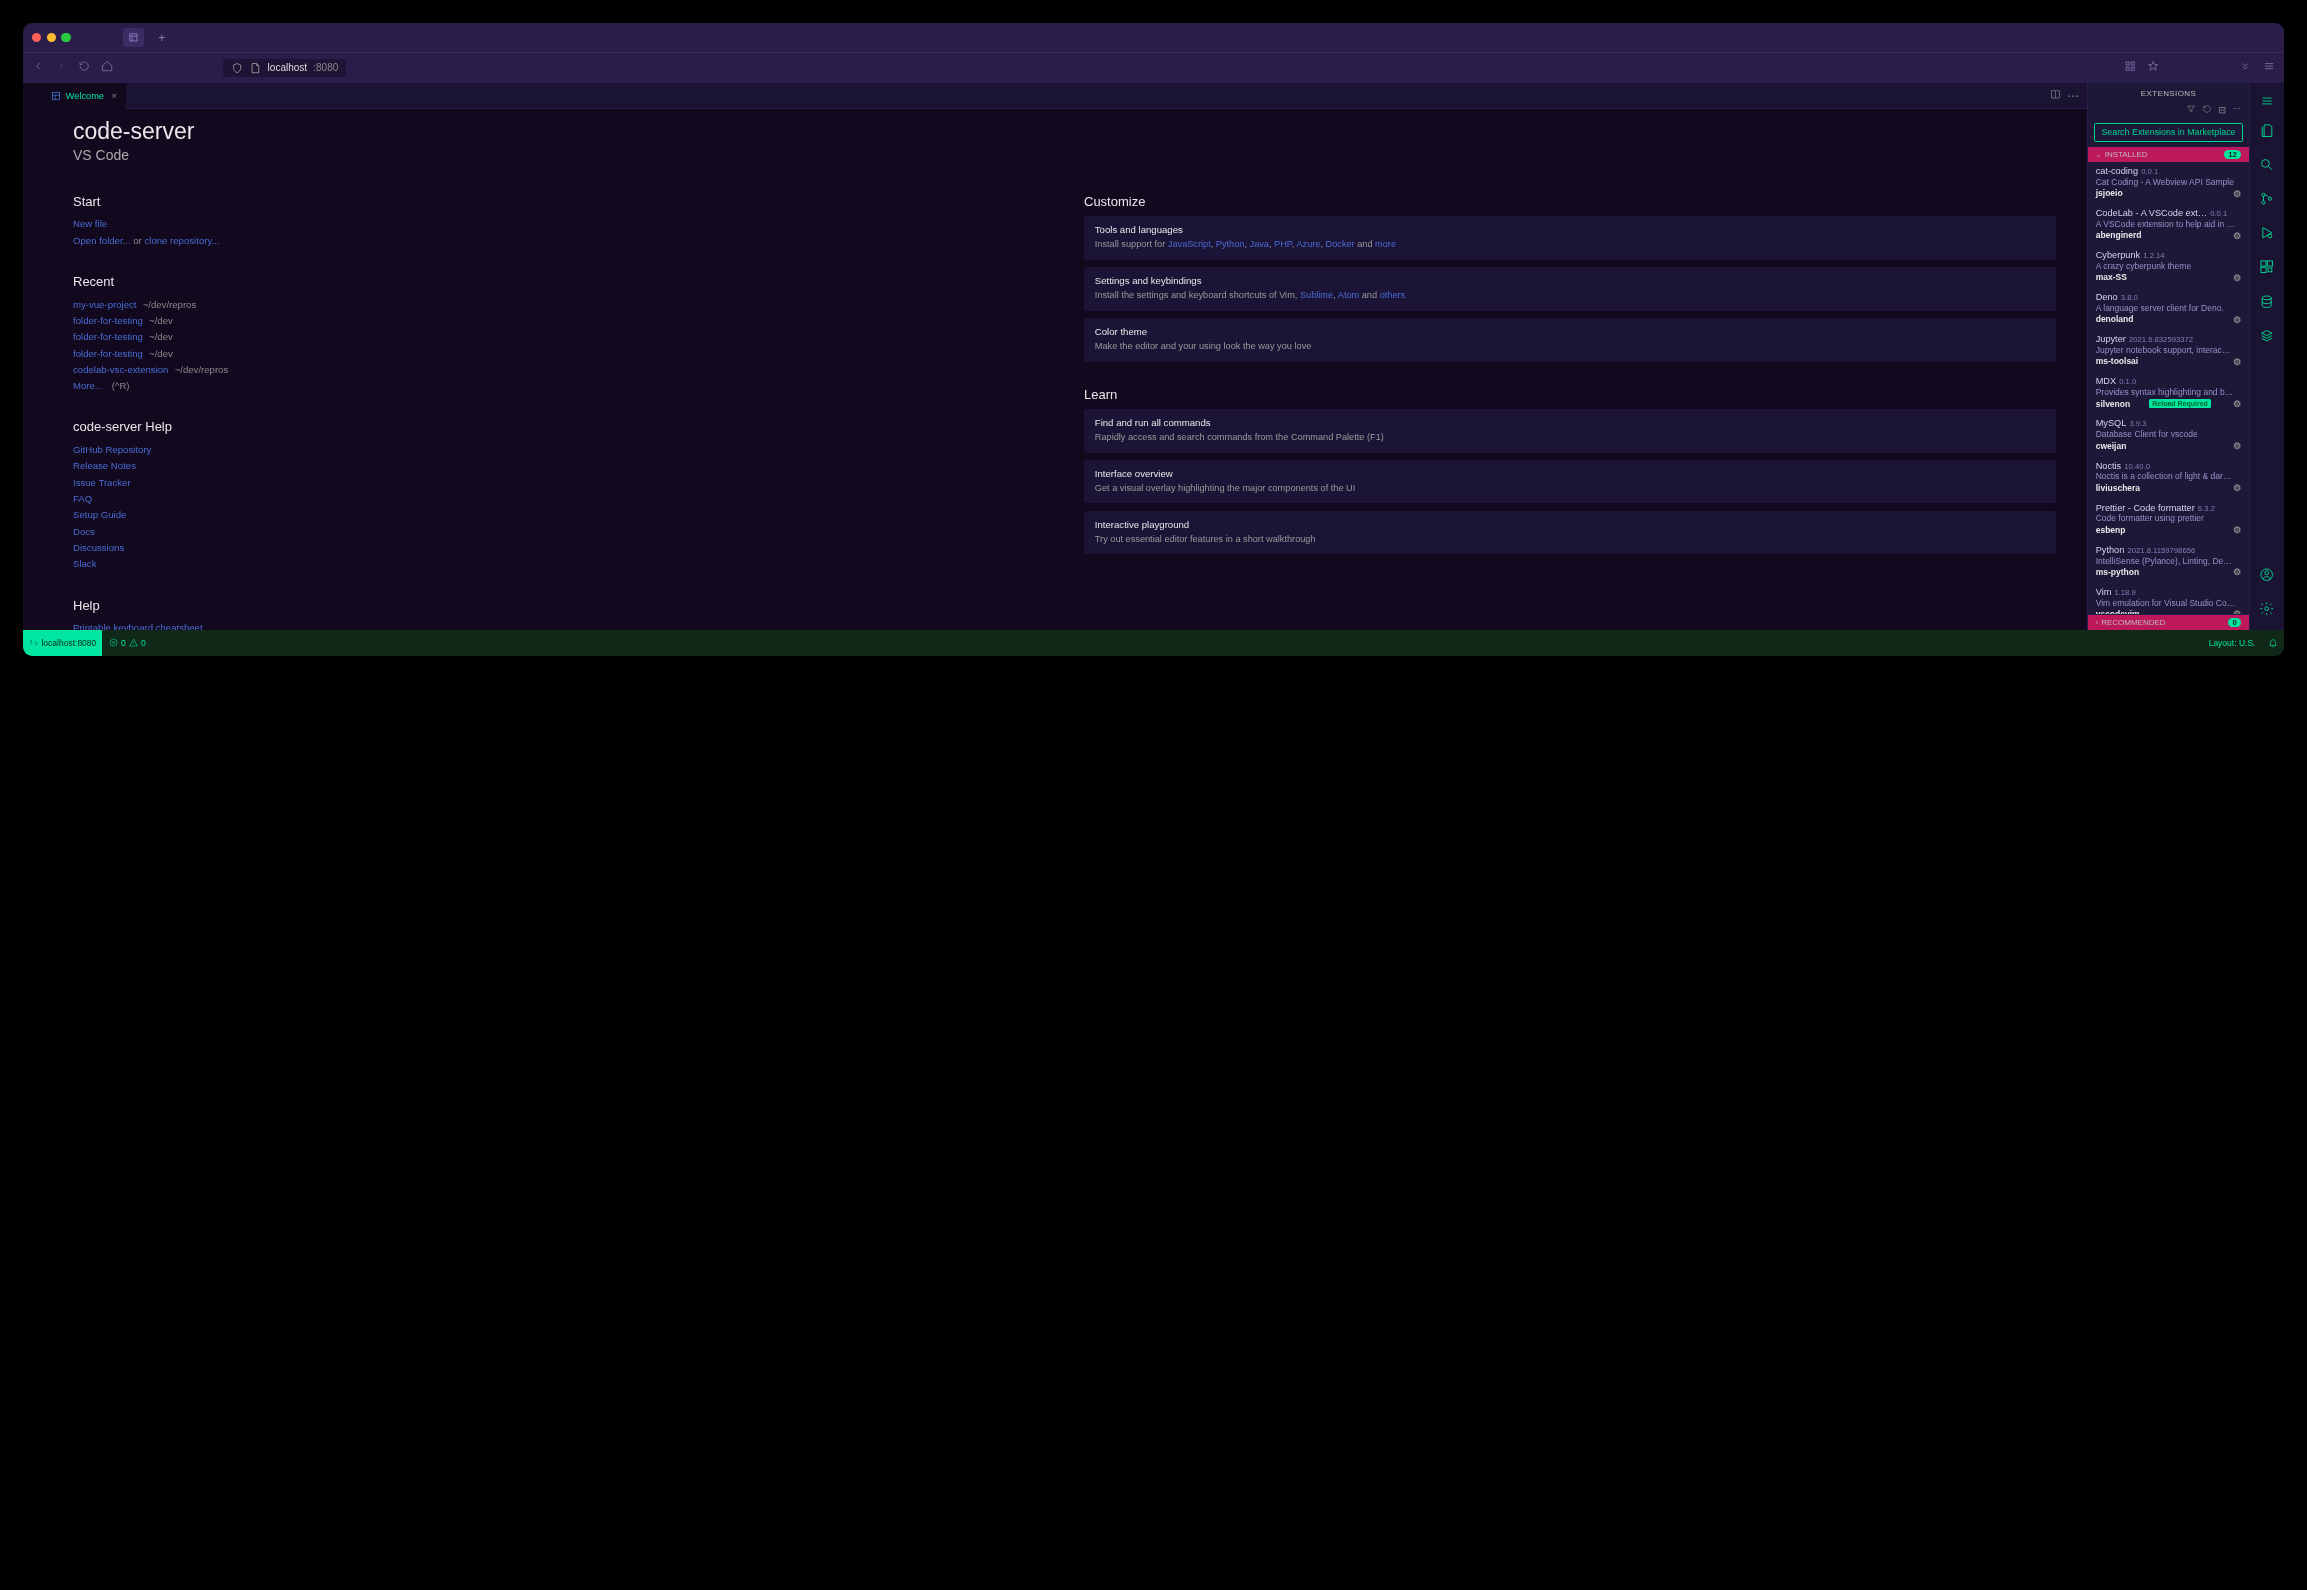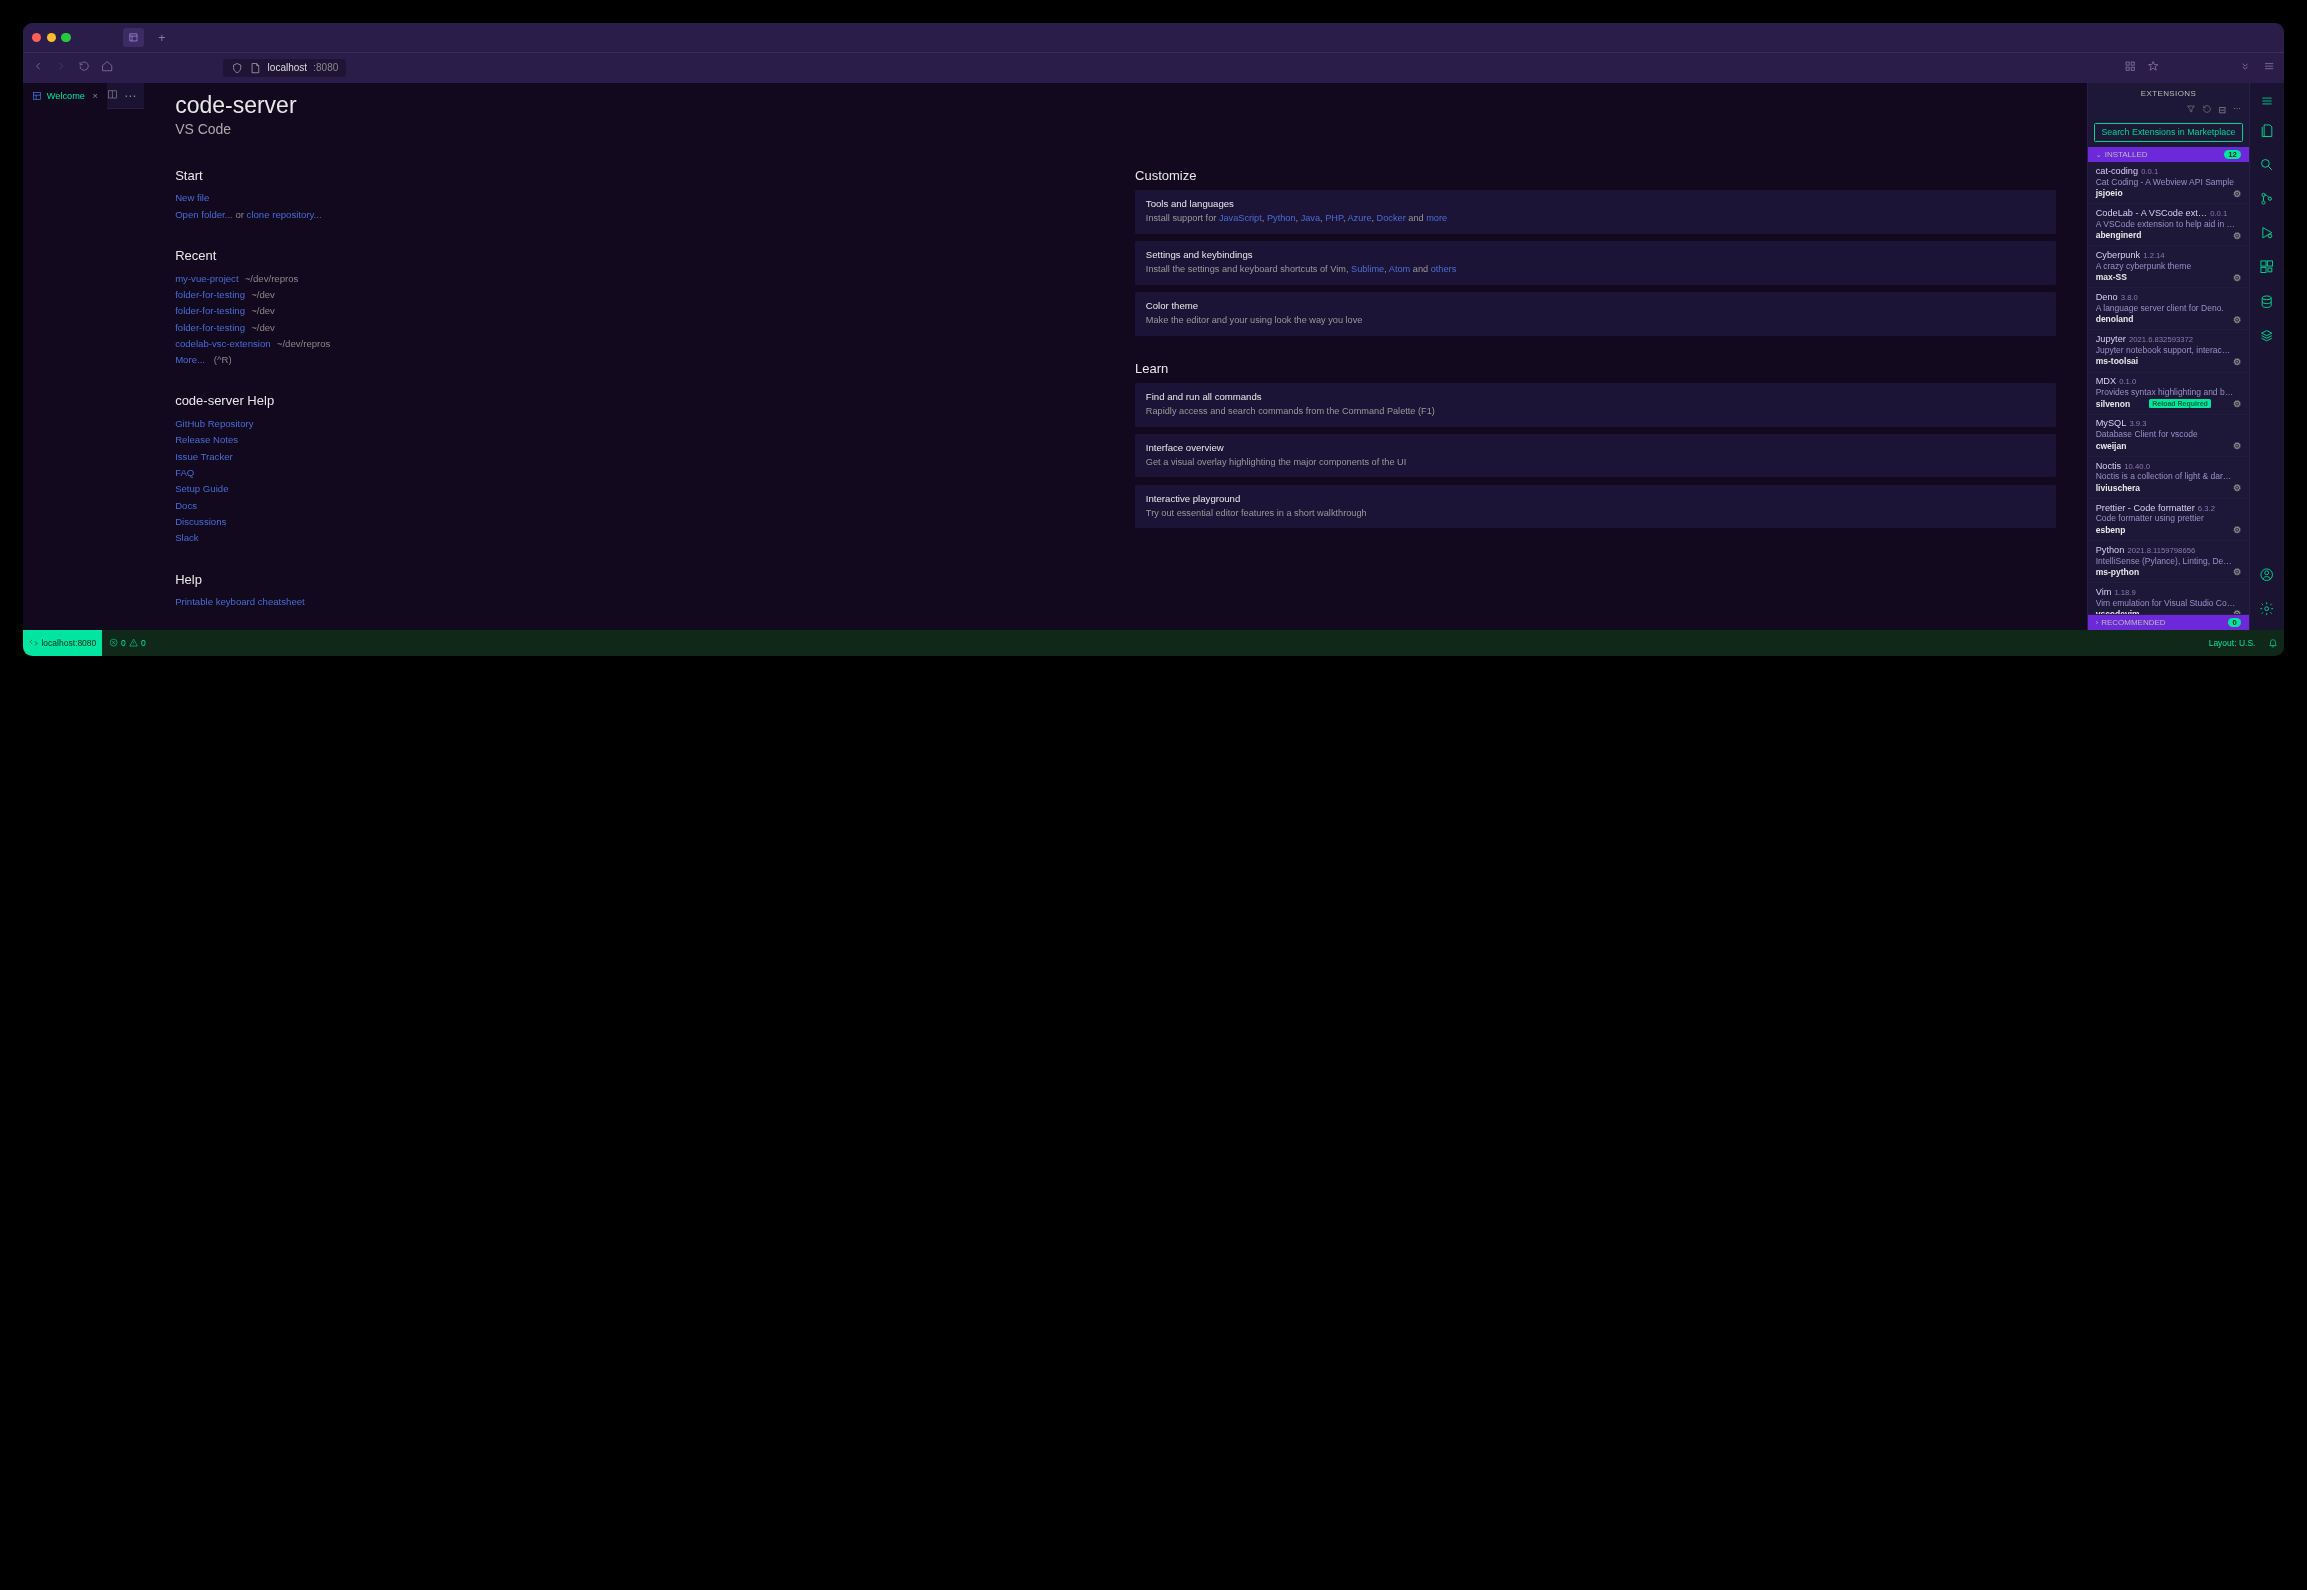--- a/index.html
+++ b/index.html
@@ -11,21 +11,21 @@
 .dot.r { background: #ff5f57; } .dot.y { background: #febc2e; } .dot.g { background: #28c840; }
 .tab-icon { margin-left: 46px; width: 21.6px; height: 18.5px; background: #3b2c63; border-radius: 3.1px; display: flex; align-items: center; justify-content: center; color: #b095e8; font-size: 10.8px; }
 .plus { color: #8a7ab5; margin-left: 7.7px; font-size: 12.3px; cursor: pointer; }
 .toolbar { background: #2a1d4a; height: 31px; display: flex; align-items: center; padding: 0 9.2px; gap: 9.2px; border-top: 0.8px solid #3a2d5a; }
 .nav-icons { display: flex; gap: 10.8px; color: #8a7ab5; }
 .nav-icons svg, .toolbar svg { width: 12.3px; height: 12.3px; }
 .url-box { flex: 0 0 auto; margin-left: 100px; background: #1e1536; border-radius: 3.1px; padding: 3.1px 7.7px; display: flex; align-items: center; gap: 6.2px; color: #aaa; font-size: 10px; }
 .url-box .host { color: #ddd; } .url-box .port { color: #888; }
 .toolbar-right { margin-left: auto; display: flex; gap: 10.8px; color: #8a7ab5; align-items: center; }
 .app { display: flex; height: 547px; background: #12091f; }
-.editor-area { flex: 1; display: flex; flex-direction: row; min-width: 0; }
+.editor-area { flex: 1; display: flex; flex-direction: column; min-width: 0; margin-left: 19px; }
 .tab-bar { background: #1a1332; height: 26px; display: flex; align-items: center; border-bottom: 0.8px solid #2a1d4a; }
 .editor-tab { background: #12091f; height: 26px; padding: 0 9.2px; display: flex; align-items: center; gap: 4.6px; font-size: 9.2px; color: #00e5a0; }
 .editor-tab .close { color: #888; margin-left: 3.1px; }
 .tab-bar-right { margin-left: auto; display: flex; gap: 6.2px; padding-right: 7.7px; color: #888; }
 .welcome { flex: 1; overflow-y: auto; padding: 0 31px 31px 31px; color: #ccc; }
 .welcome h1 { font-size: 23px; font-weight: 400; color: #e8e8e8; margin-top: 9.2px; }
 .welcome .sub { font-size: 14px; color: #aaa; margin-top: 1.5px; }
 .cols { display: flex; gap: 39px; margin-top: 31px; }
 .col { flex: 1; }
 .sect { font-size: 13px; color: #e8e8e8; margin-top: 25px; margin-bottom: 7.7px; font-weight: 400; }
@@ -35,21 +35,21 @@
 .card { background: #1c1436; padding: 7.7px 10.8px; margin-bottom: 7.7px; border-radius: 1.5px; }
 .card-title { font-size: 9.6px; color: #e8e8e8; margin-bottom: 3.1px; }
 .card-body { font-size: 9.2px; color: #999; line-height: 1.5; }
 .inline-link { color: #4a6cd4; cursor: pointer; }
 .ext-panel { width: 162px; background: #1e1838; display: flex; flex-direction: column; border-left: 0.8px solid #2a1d4a; }
 .ext-header { padding: 6.2px 7.7px; display: flex; align-items: center; gap: 6.2px; color: #bbb; font-size: 8px; letter-spacing: 0.4px; flex-direction: column; }
 .ext-header .actions { margin-left: auto; display: flex; gap: 6.2px; color: #888; }
 .ext-search { margin: 0 6.2px 4.6px 6.2px; }
 .ext-search input { width: 100%; background: transparent; border: 0.8px solid #00d690; padding: 3.9px 6.2px; font-size: 8.9px; color: #00d690; border-radius: 1.5px; }
 .ext-search input::placeholder { color: #00d690; }
-.ext-section { padding: 3.1px 7.7px; display: flex; align-items: center; font-size: 8px; color: #bbb; background: #6d28d9; cursor: pointer; }
+.ext-section { padding: 3.1px 7.7px; display: flex; align-items: center; font-size: 8px; color: #bbb; background: #be185d; cursor: pointer; }
 .ext-section .chev { margin-right: 3.1px; font-size: 7px; }
 .badge { margin-left: auto; background: #00e5a0; color: #0a2818; border-radius: 7.7px; padding: 0 4.6px; font-size: 7.7px; font-weight: 600; }
 .ext-list { flex: 1; overflow-y: auto; }
 .ext-item { padding: 3.9px 7.7px 4.6px 7.7px; border-bottom: 0.8px solid rgba(255,255,255,0.02); cursor: pointer; }
 .ext-name { font-size: 9.2px; color: #d8cff5; }
 .ext-name .ver { font-size: 7.7px; color: #8a7ab5; margin-left: 3.1px; }
 .ext-desc { font-size: 8.5px; color: #9a8fc8; white-space: nowrap; overflow: hidden; text-overflow: ellipsis; margin: 0.8px 0; }
 .ext-pub { font-size: 8.5px; color: #e8e8e8; font-weight: 600; display: flex; align-items: center; }
 .ext-pub .gear { margin-left: auto; color: #888; font-size: 9.2px; }
 .reload-tag { background: #00e5a0; color: #063; font-size: 7px; padding: 0.8px 3.1px; border-radius: 1.5px; margin-left: auto; margin-right: 3.1px; }

